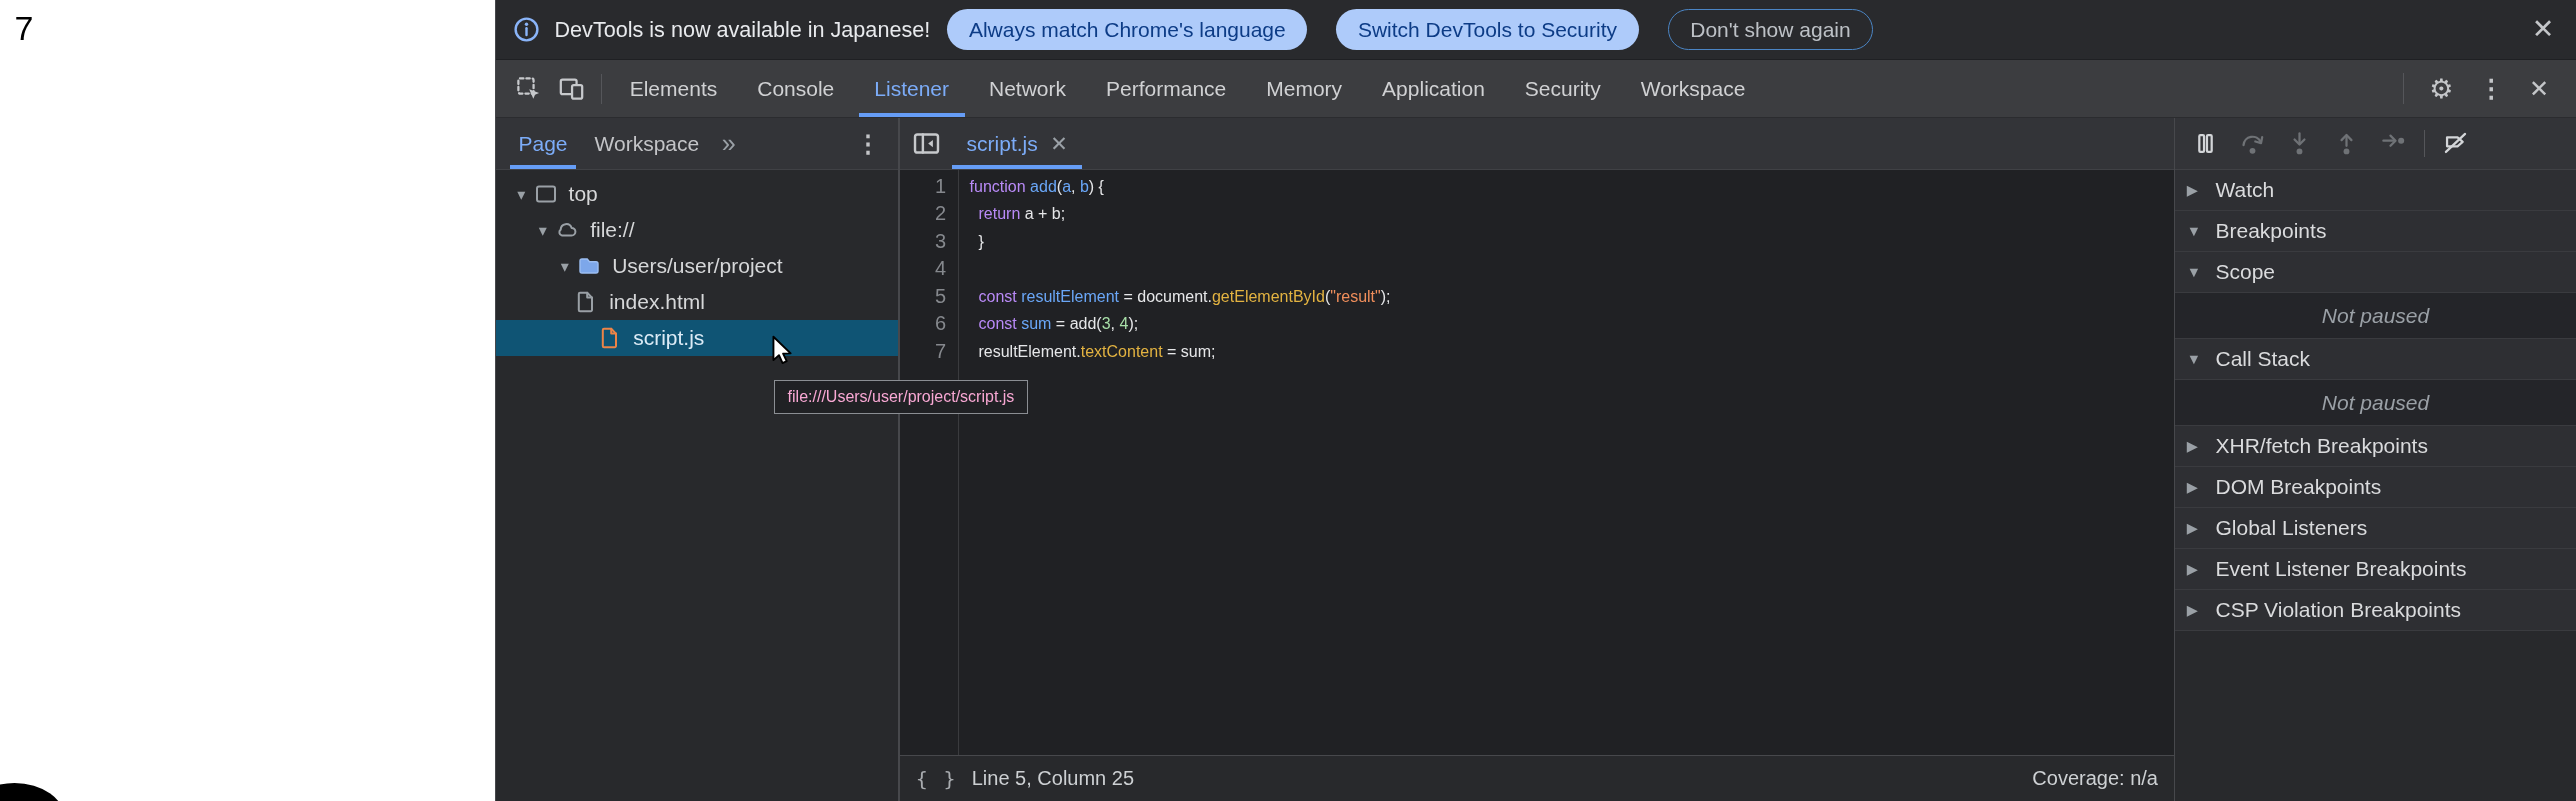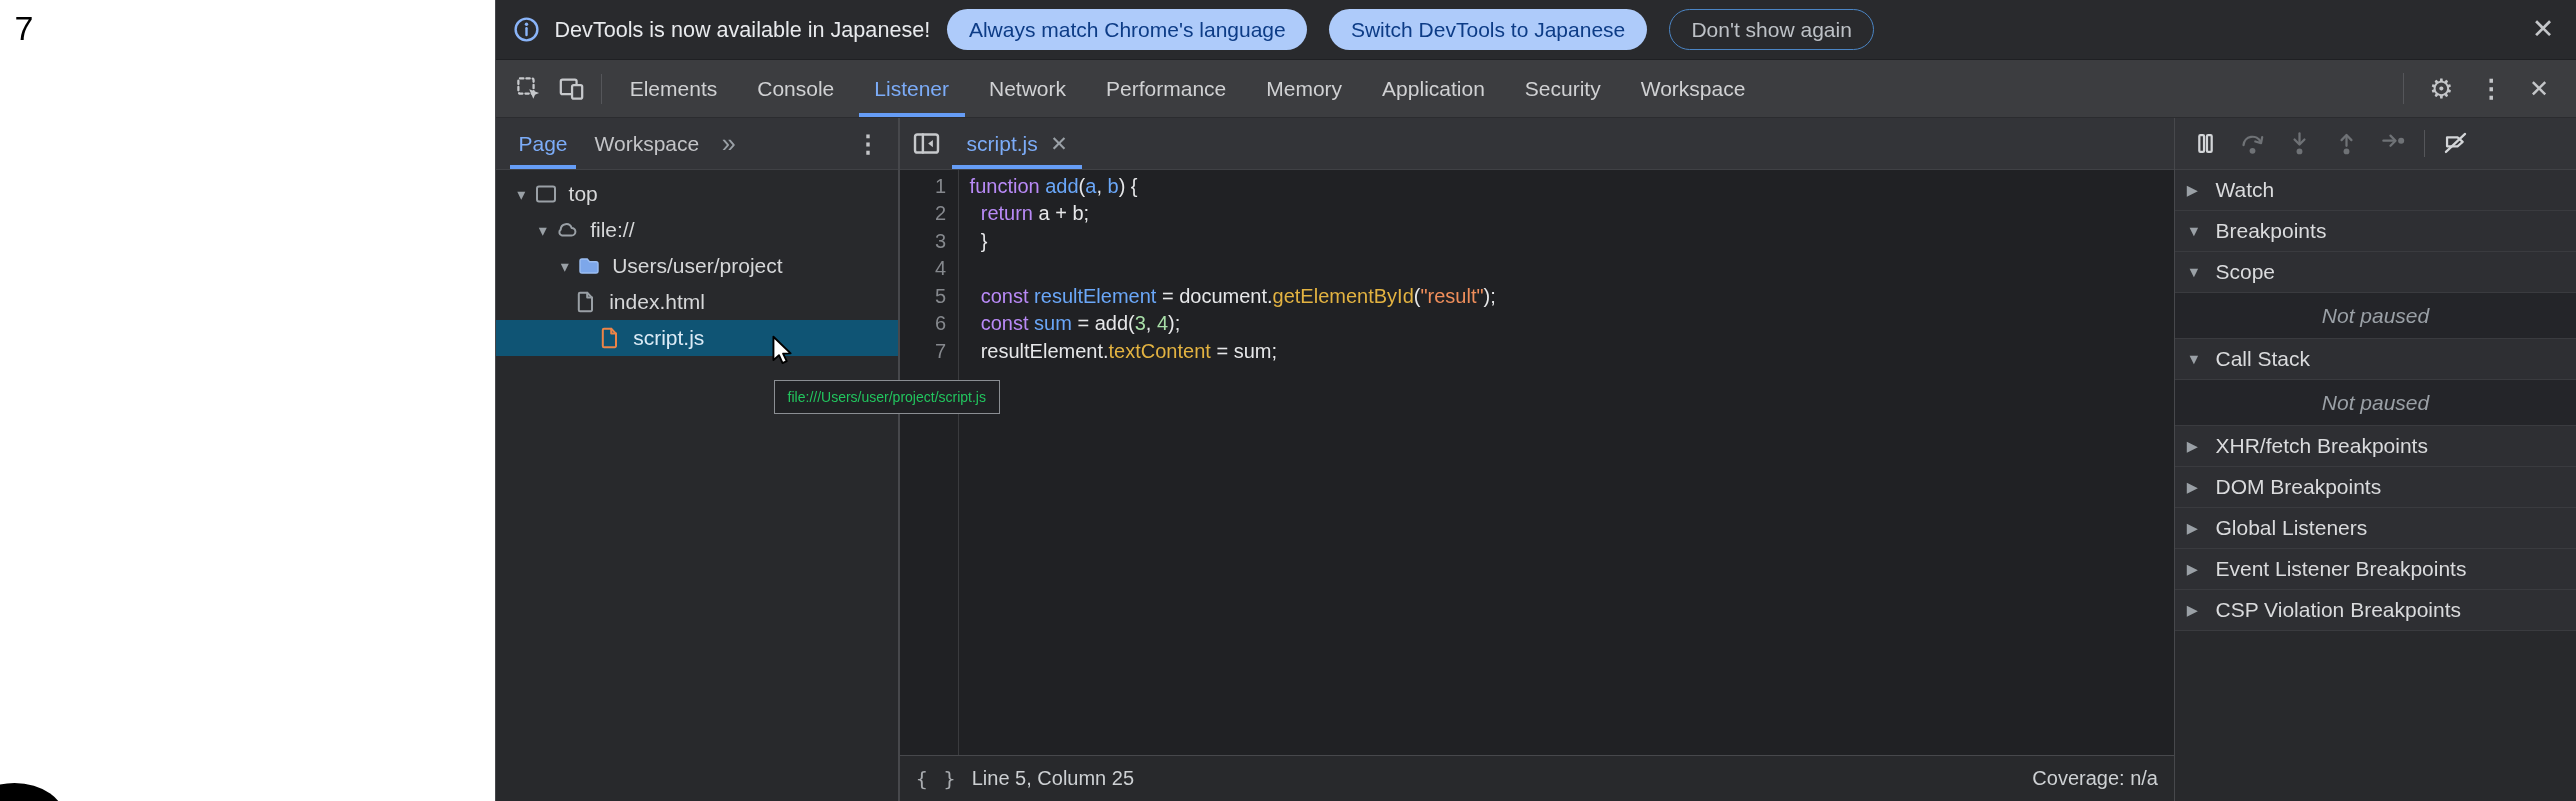--- a/index.html
+++ b/index.html
@@ -79,21 +79,21 @@
   .ed-tab { position:relative; height:100%; display:flex; align-items:center; gap:12.6px;
             padding:0 18px; cursor:pointer; }
   .ed-tab-label { color:var(--accent_text); }
   .ed-tab::after { content:""; position:absolute; left:3.6px; right:3.6px; bottom:0;
                    height:3.6px; background:var(--accent_underline); }
   .ed-tab-close { color:#9aa0a6; font-size:21px; background:none; border:none; cursor:pointer; }
   .code-area { flex:1; min-height:0; background:#202124; display:flex; overflow:hidden; }
   .gutter { flex:none; width:59px; padding:2.7px 11.7px 0 0; text-align:right;
             color:var(--line_number); font-size:20px; line-height:27.5px;
             border-right:0.9px solid #3a3b3e; }
-  .code { flex:1; padding:2.7px 0 0 10.8px; font-size:20px; line-height:27.5px;
+  .code { flex:1; padding:2.7px 0 0 10.8px; font-size:16px; line-height:27.5px;
           white-space:pre; color:var(--code_plain); }
   .code-line { height:27.5px; }
   .tk-kw { color:var(--kw); } .tk-var { color:var(--var); } .tk-prop { color:var(--prop); }
   .tk-str { color:var(--str); } .tk-num { color:var(--num); } .tk-pl { color:var(--code_plain); }
 
   .statusbar { flex:none; height:46px; background:#28292c; border-top:0.9px solid #47484c;
                display:flex; align-items:center; padding:0 16px; gap:14.4px;
                font-size:20px; color:#cdd0d3; }
   .sb-braces { font-family:"DejaVu Sans Mono", monospace; color:#a8abaf; background:none;
                border:none; font-size:20px; cursor:pointer; letter-spacing:1.8px; }
@@ -116,21 +116,21 @@
   .chk-row { height:40px; display:flex; align-items:center; padding:0 12.6px; gap:13.5px;
              color:#d8d9db; cursor:pointer; }
   .chk { width:23.4px; height:23.4px; border:1.8px solid #8e9196; border-radius:5.4px;
          background:#36373b; flex:none; cursor:pointer; }
   .notpaused { height:45px; display:flex; align-items:center; justify-content:center;
                font-style:italic; color:#9aa0a6; }
 
   
   .tooltip { position:absolute; left:278px; top:262px; height:34px; display:flex;
              align-items:center; padding:0 12.6px; background:#202124;
-             border:0.9px solid #8b8e93; color:#22c55e; font-size:14px; z-index:6;
+             border:0.9px solid #8b8e93; color:#f9a8d4; font-size:16px; z-index:6;
              white-space:nowrap; }
   .cursor { position:absolute; left:270px; top:215px; z-index:7; pointer-events:none; }
 </style>
 </head>
 <body>
 
 <div class="stage">
 
   <div class="page-result">7</div>
   <div class="corner-blob"></div>
@@ -139,23 +139,23 @@
 
     <div class="infobar">
       <span class="info-icon">
           <svg width="29" height="29" viewBox="0 0 24 24">
             <circle cx="12" cy="12" r="9" fill="none" stroke="currentColor" stroke-width="2" stroke-linecap="round" stroke-linejoin="round"></circle>
             <circle cx="12" cy="7.6" r="1.4" fill="currentColor"></circle>
             <line x1="12" y1="11" x2="12" y2="16.6" fill="none" stroke="currentColor" stroke-width="2" stroke-linecap="round" stroke-linejoin="round"></line>
           </svg>
         </span>
       <span class="info-msg">DevTools is now available in Japanese!</span>
-      <span id="infobar-buttons" style="display:flex;gap:22px;">
+      <span id="infobar-buttons" style="display:flex;gap:29px;">
           <button class="pill pill-filled">Always match Chrome's language</button>
-          <button class="pill pill-filled">Switch DevTools to Japanese</button>
+          <button class="pill pill-filled">Switch DevTools to Security</button>
           <button class="pill pill-outline">Don't show again</button>
         </span>
       <button class="info-close">✕</button>
     </div>
 
     <div class="tabbar">
       <button class="tb-iconbtn" id="inspect-btn">
           <svg width="27" height="27" viewBox="0 0 24 24">
             <rect x="3" y="3" width="13.5" height="13.5" rx="1.5" fill="none" stroke="currentColor" stroke-width="2" stroke-linecap="round" stroke-linejoin="round" stroke-dasharray="3 2.6"></rect>
             <path d="M12.6 12.6 L21.4 16 L17.8 17.5 L16.3 21.2 Z" fill="currentColor"></path>

